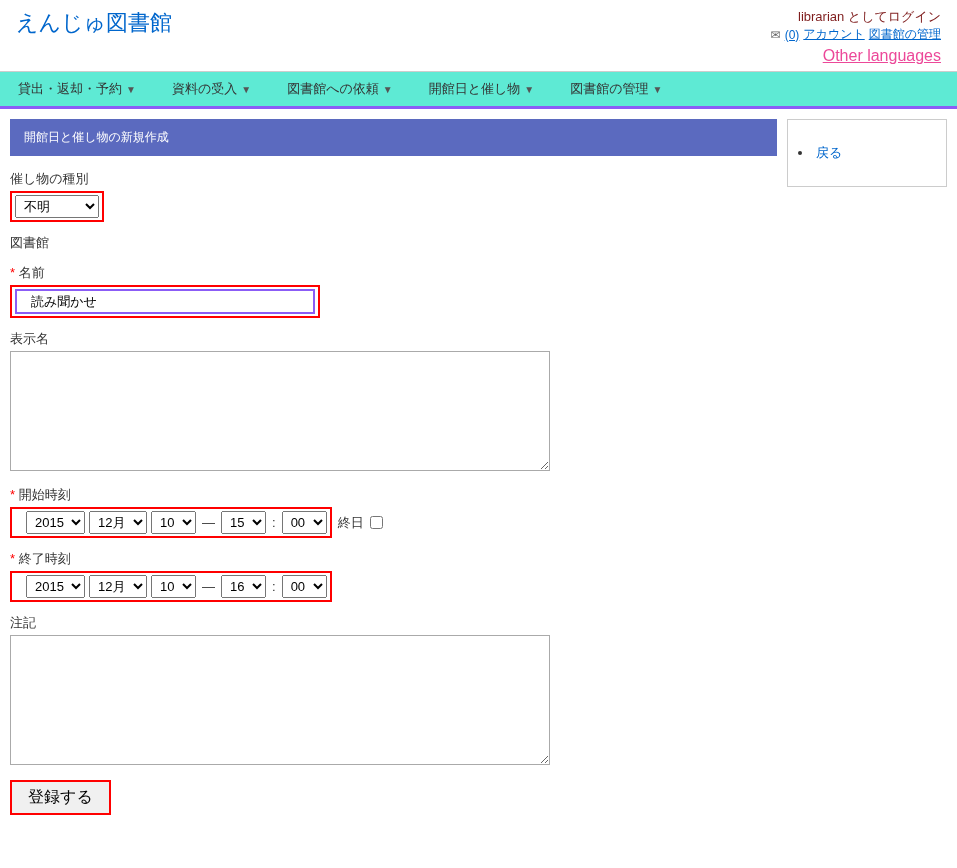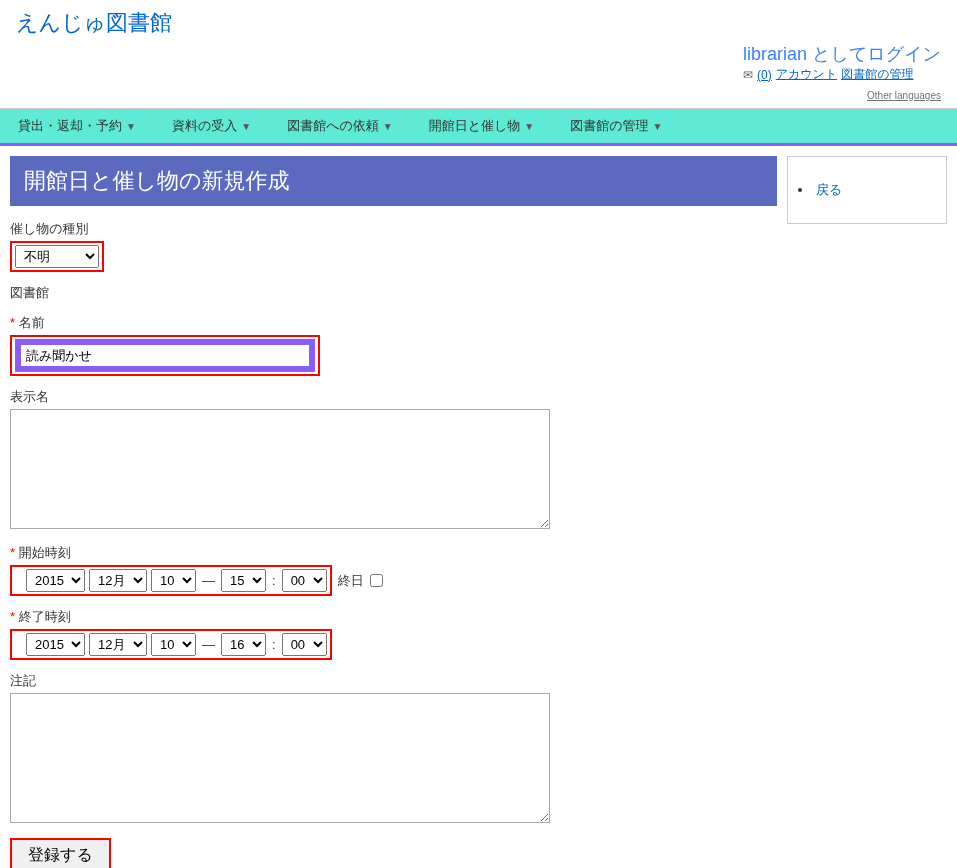--- a/index.html
+++ b/index.html
@@ -2,47 +2,47 @@
 <html><head>
   <meta charset="utf-8">
   <style>
     * { box-sizing: border-box; margin: 0; padding: 0; }
     body { font-family: sans-serif; font-size: 13px; color: #333; background: #fff; }
 
     
     #header { padding: 8px 16px 4px 16px; display: flex; justify-content: space-between; align-items: flex-start; }
     #site-title a { font-size: 22px; color: #0066cc; text-decoration: none; }
     #user-info { text-align: right; font-size: 12px; }
-    #user-info .login-text { color: #3b82f6; font-size: 18px; margin-top: 34px; }
+    #user-info .login-text { color: #7f1d1d; font-size: 13px; }
     #user-info .user-links { display: flex; align-items: center; gap: 4px; }
     #user-info .mail-icon { color: #666; }
     #user-info a { color: #0066cc; text-decoration: underline; cursor: pointer; }
     #other-languages { text-align: right; padding-right: 16px; padding-bottom: 6px; }
-    #other-languages a { color: #737373; text-decoration: underline; font-size: 10px; }
+    #other-languages a { color: #ec4899; text-decoration: underline; font-size: 16px; }
 
     
     #nav { background: #5eead4; border-top: 1px solid #ccc; border-bottom: 3px solid #8b5cf6; display: flex; }
     .nav-item { padding: 8px 18px; cursor: pointer; display: flex; align-items: center; gap: 4px; font-size: 13px; white-space: nowrap; }
     .nav-item .arrow { font-size: 10px; color: #555; }
 
     
     #main { display: flex; padding: 10px 10px; gap: 10px; }
     #content { flex: 1; }
     #sidebar { width: 160px; flex-shrink: 0; }
 
     
-    .page-title { background: #5b6abf; color: #fff; padding: 10px 14px; font-size: 22px; margin-bottom: 14px; }
+    .page-title { background: #5b6abf; color: #fff; padding: 10px 14px; font-size: 12px; margin-bottom: 14px; }
 
     
     .form-group { margin-bottom: 12px; }
     .form-label { font-size: 13px; margin-bottom: 3px; display: block; }
     .form-label.required::before { content: '* '; color: red; }
     select, input[type="text"], textarea { font-size: 13px; font-family: sans-serif; }
     select { padding: 2px 4px; cursor: pointer; }
-    input[type="text"] { padding: 3px 5px; border: 6px solid #8b5cf6; }
+    input[type="text"] { padding: 3px 14px; border: 2px solid #8b5cf6; }
     textarea { border: 1px solid #aaa; resize: vertical; width: 100%; }
 
     
     .time-row { display: flex; align-items: center; gap: 4px; margin-left: 11px; }
     .time-separator { padding: 0 2px; }
 
     
     .sidebar-back { border: 1px solid #ccc; padding: 22px 10px; list-style: disc; list-style-position: inside; }
     .sidebar-back li { padding: 2px 0; }
     .sidebar-back li a { color: #0066cc; text-decoration: none; }

